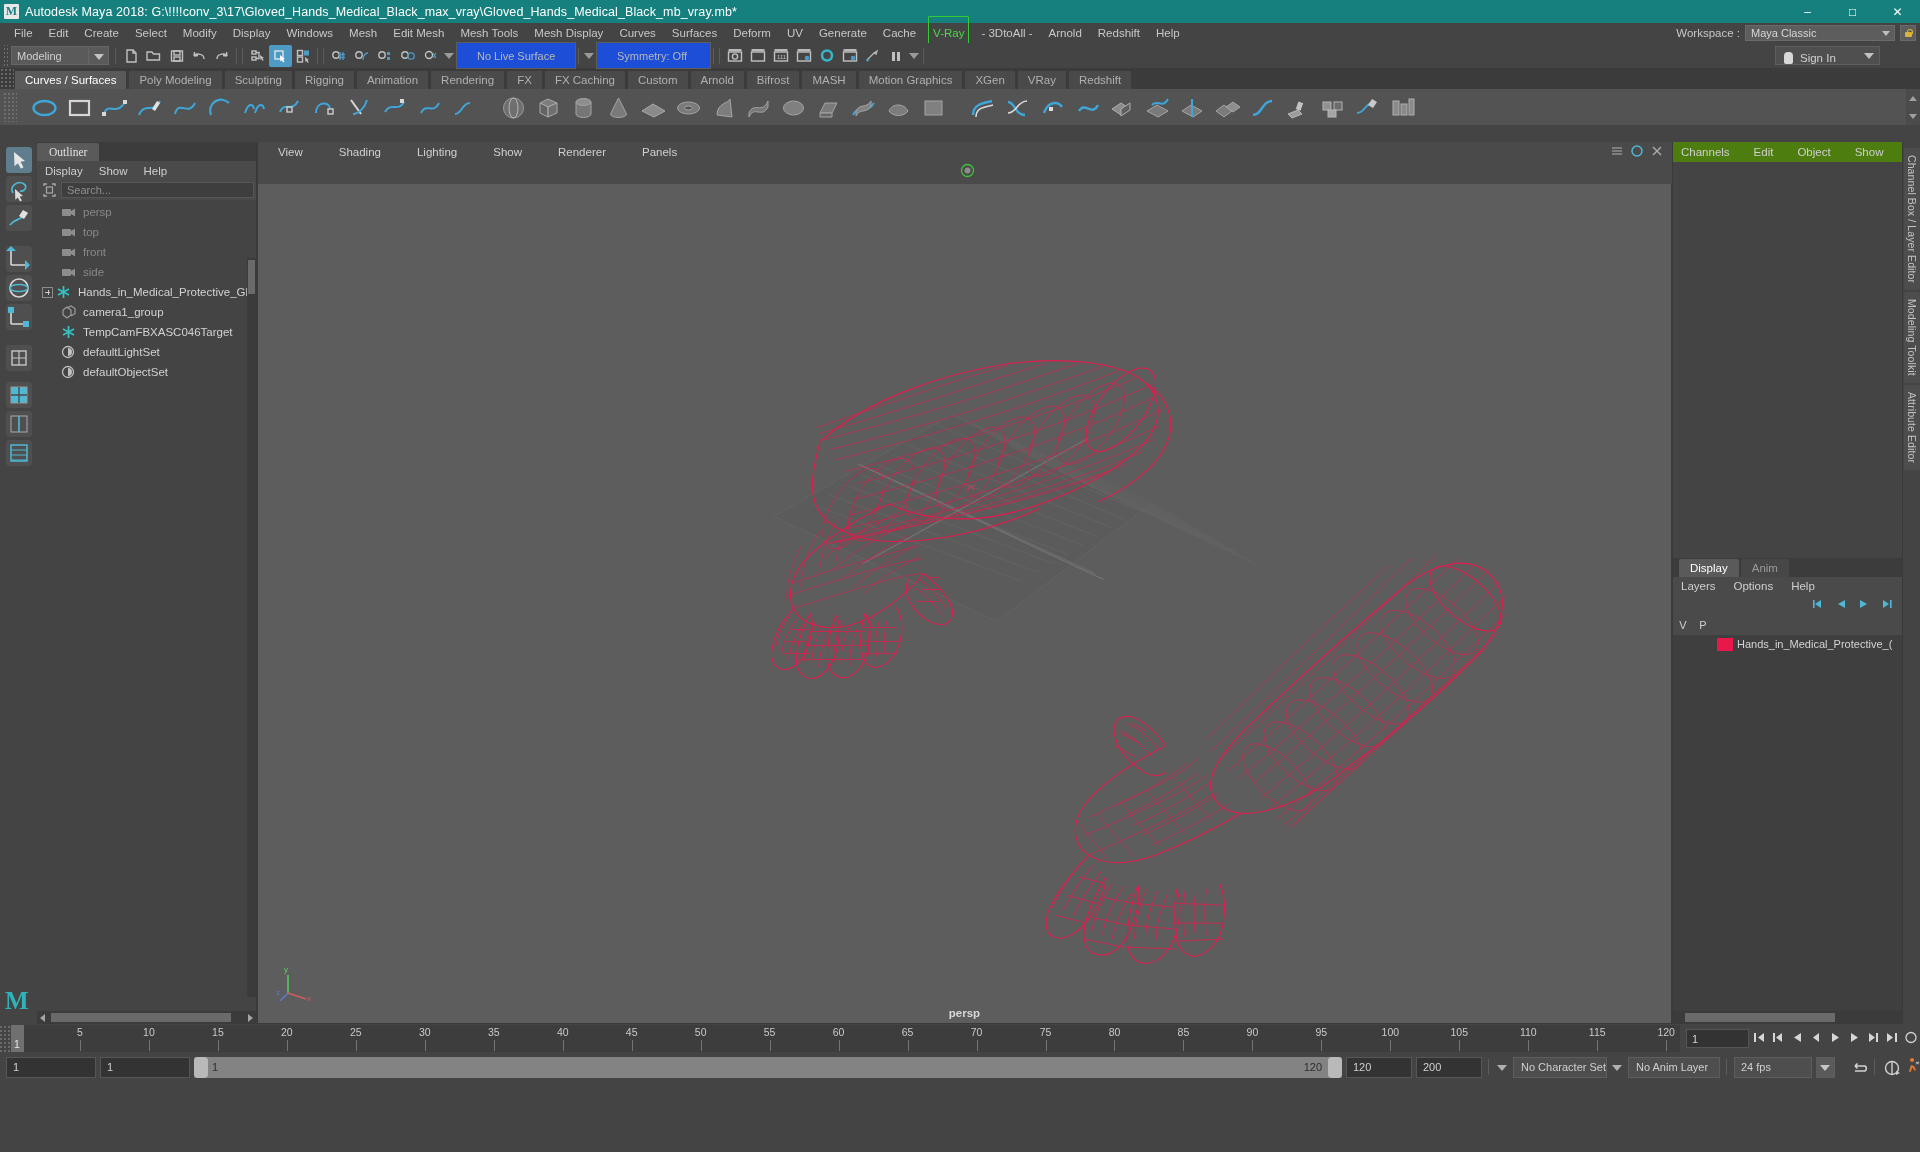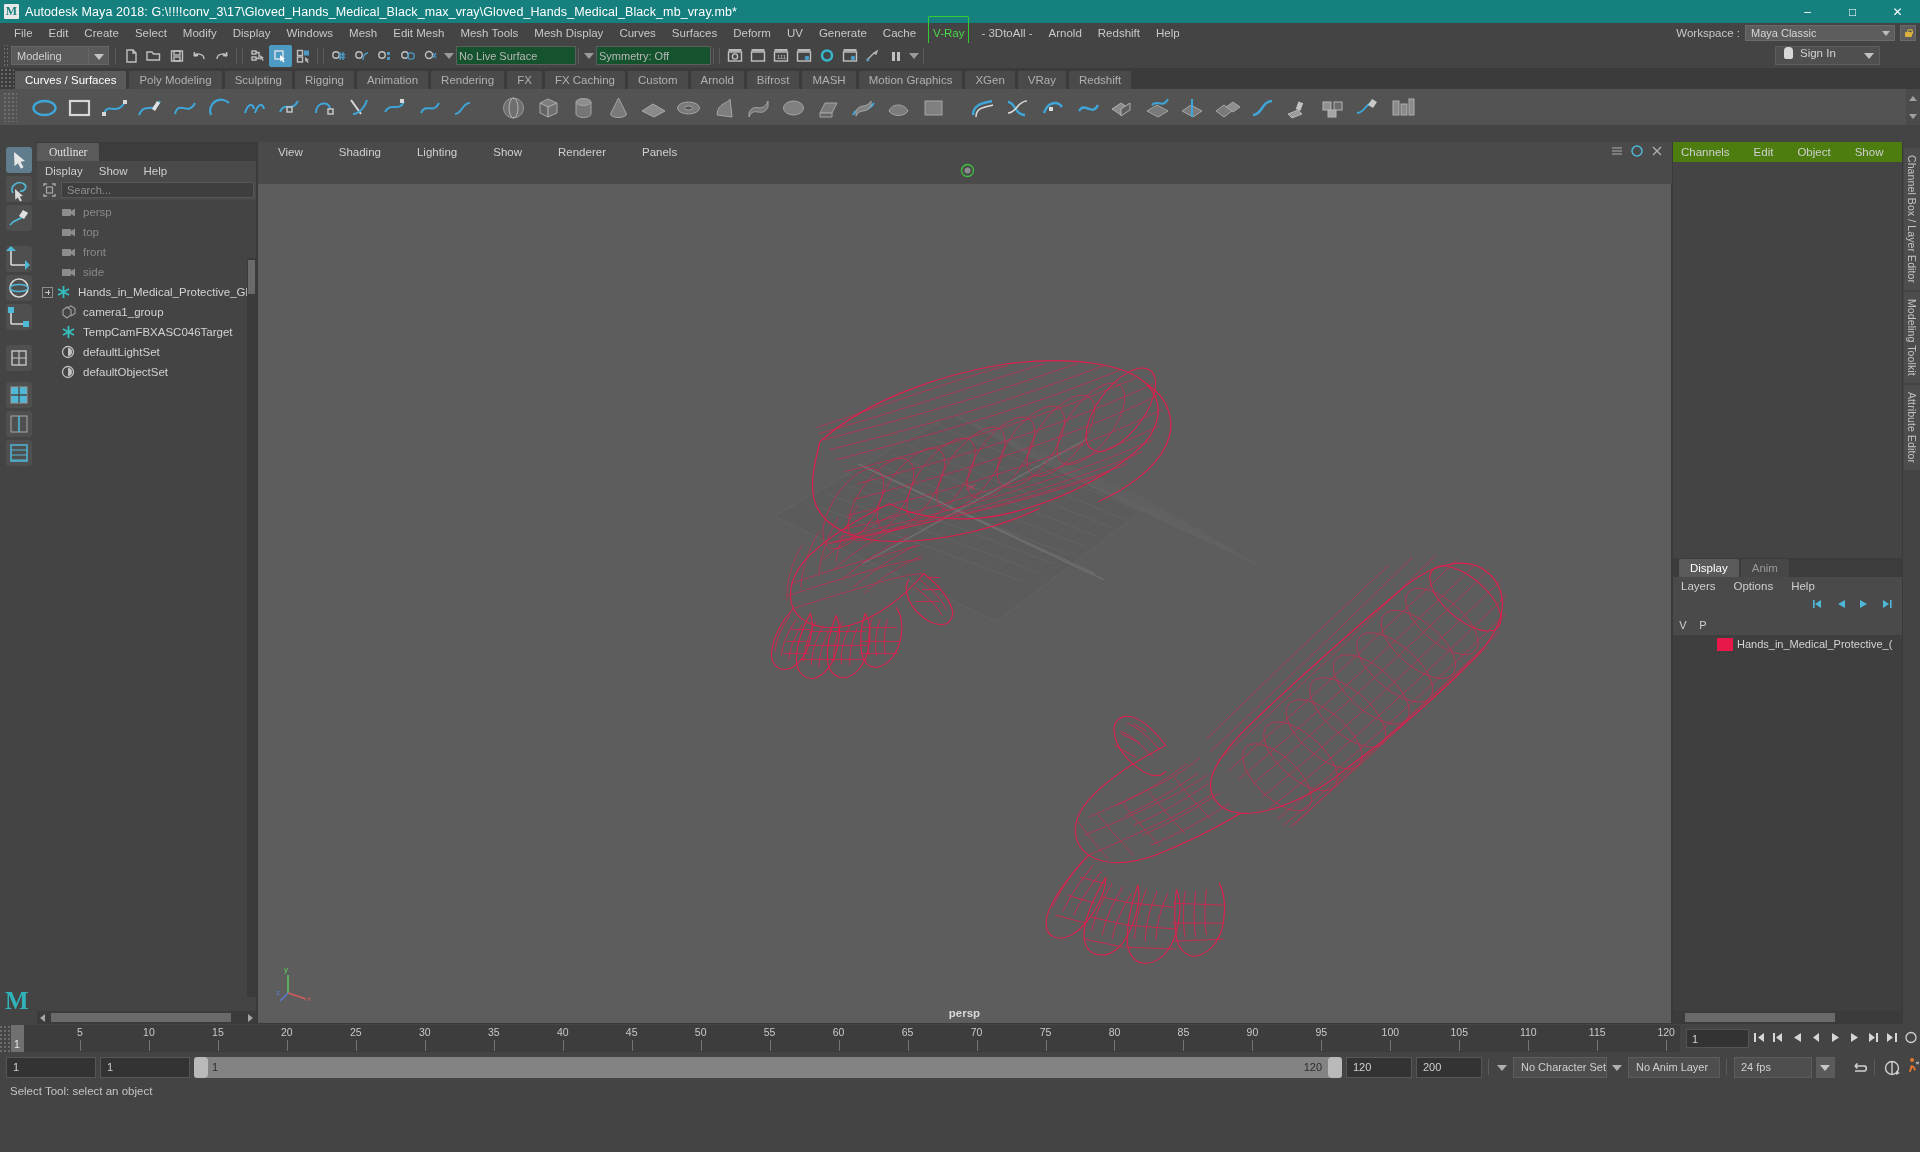--- a/index.html
+++ b/index.html
@@ -106,36 +106,36 @@
   .tick::after {
     content:""; position:absolute; left:2px; top:2px; width:1px; height:16px; background:#5c5c5c;
   }
   .ic {
     width: 23px; height: 22px; flex: none; display: flex; align-items: center;
     justify-content: center; position: relative;
   }
   .ic.on { background: #4d9bc4; border-radius: 2px; }
   .ic svg { display: block; }
   .field {
-    height: 19px; background: #14532d; border: 1px solid #5d5d5d;
+    height: 27px; background: #1d4ed8; border: 1px solid #5d5d5d;
     display: flex; align-items: center; color: #b8b8b8; font-size: 11px;
-    padding-left: 2px; flex: none;
+    padding-left: 20px; flex: none;
   }
   .dd-arw {
     width: 14px; height: 19px; position: relative; flex: none;
   }
   .dd-arw::after {
     content: ""; position: absolute; left: 2px; top: 7px;
     border-left: 5px solid transparent; border-right: 5px solid transparent;
     border-top: 6px solid #9a9a9a;
   }
   #signin {
     position: absolute; right: 40px; top: 3px; width: 105px; height: 19px;
     background: #4f4f4f; border: 1px solid #5e5e5e; display: flex;
-    align-items: flex-start; color: #d2d2d2; font-size: 11.5px;
+    align-items: flex-end; color: #d2d2d2; font-size: 11.5px;
   }
   #signin .av {
     width: 9px; height: 12px; background: #d8d8d8; border-radius: 4px 4px 2px 2px;
     margin: 0 7px 0 8px;
   }
   #signin .arw2 {
     position: absolute; right: 5px; top: 6px;
     border-left: 5px solid transparent; border-right: 5px solid transparent;
     border-top: 6px solid #c2c2c2;
   }
@@ -1467,16 +1467,13 @@
           <path style="fill:none;stroke:#d0d0d0;stroke-width:1.4" d="M10 4 v12"></path>
           <path style="fill:#d0d0d0" d="M14 13 l4 2 l-4 2z"></path>
         </svg></div>
     <div class="pbtn"><svg width="20" height="20">
           <path style="fill:#e07830" d="M9 4 a2 2 0 1 1 .1 0z M8 7 l3 1 l2 4 l-1.5 .8 l-2 -3.5 l-2 5 l-1.6 -.8z"></path>
           <path style="fill:none;stroke:#b5b5b5;stroke-width:1.2" d="M13 4 l3 2 M16 4 l-3 2"></path>
         </svg></div>
   </div>
 
 
-  <div id="statusrow">
-    <span class="stxt">Select Tool: select an object</span>
-  </div>
 </div>
 
 </body></html>

